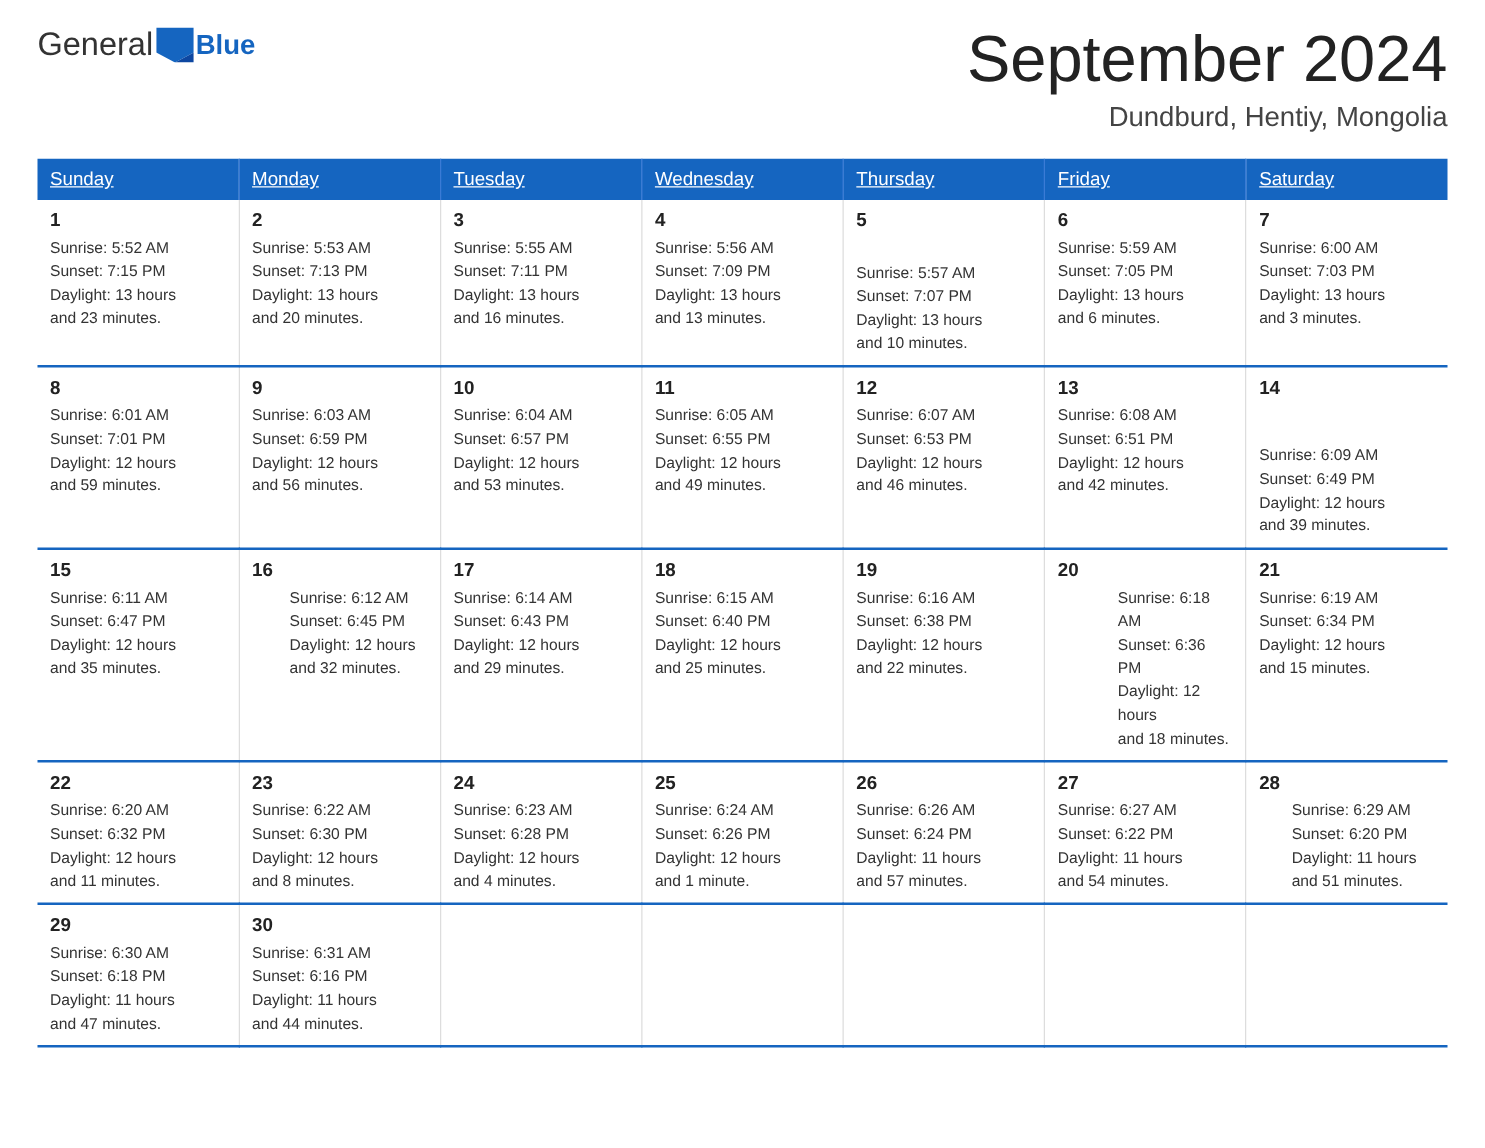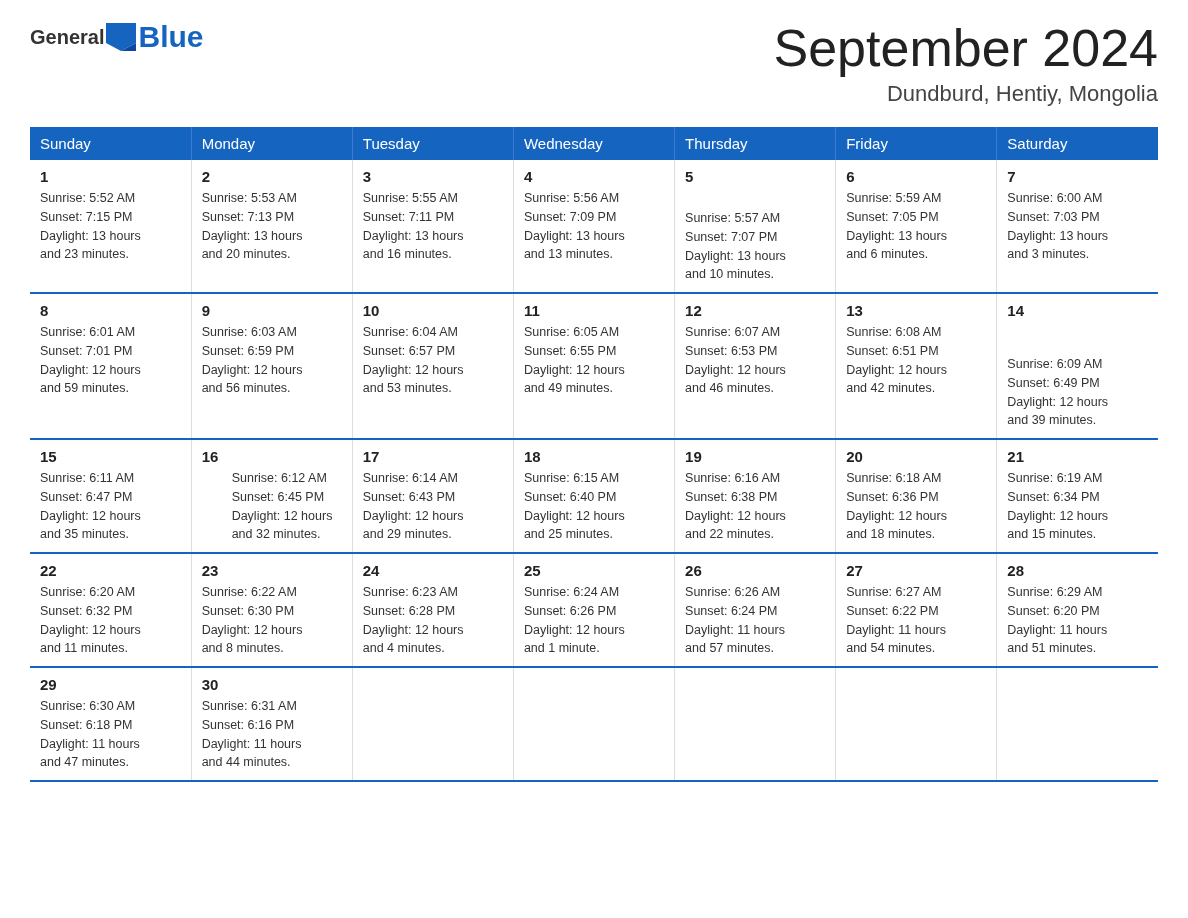--- a/index.html
+++ b/index.html
@@ -15,32 +15,32 @@
       justify-content: space-between;
       align-items: flex-start;
       margin-bottom: 20px;
     }
     .logo {
       display: flex;
       align-items: center;
       gap: 0;
     }
     .logo-text-general {
-      font-size: 20px;
-      font-weight: bold;
+      font-size: 26px;
+      font-weight: normal;
       color: #333;
     }
     .logo-icon {
       display: inline-block;
       width: 30px;
       height: 28px;
       margin: 0 2px;
     }
     .logo-text-blue {
-      font-size: 30px;
+      font-size: 22px;
       font-weight: bold;
       color: #1565c0;
     }
     .title-block {
       text-align: right;
     }
     .main-title {
       font-size: 52px;
       font-weight: normal;
       color: #222;
@@ -60,20 +60,21 @@
     thead tr {
       background-color: #1565c0;
     }
     thead th {
       color: #fff;
       font-size: 15px;
       font-weight: normal;
       padding: 8px 10px;
       text-align: left;
       border-right: 1px solid #3a7bd5;
+      text-decoration: underline;
     }
     thead th:last-child {
       border-right: none;
     }
     tbody tr {
       vertical-align: top;
       border-bottom: 2px solid #1565c0;
     }
     tbody td {
       padding: 8px 10px;
@@ -265,21 +266,21 @@
         </td>
         <td>
           <span class="day-number">19</span>
           <div class="day-info" style="white-space: pre-line;">Sunrise: 6:16 AM
 Sunset: 6:38 PM
 Daylight: 12 hours
 and 22 minutes.</div>
         </td>
         <td>
           <span class="day-number">20</span>
-          <div class="day-info" style="white-space: pre-line;">Sunrise: 6:18 AM
+          <div class="day-info" style="white-space: pre-line; margin-left: 48px;">Sunrise: 6:18 AM
 Sunset: 6:36 PM
 Daylight: 12 hours
 and 18 minutes.</div>
         </td>
         <td>
           <span class="day-number">21</span>
           <div class="day-info" style="white-space: pre-line;">Sunrise: 6:19 AM
 Sunset: 6:34 PM
 Daylight: 12 hours
 and 15 minutes.</div>
@@ -323,21 +324,21 @@
         </td>
         <td>
           <span class="day-number">27</span>
           <div class="day-info" style="white-space: pre-line;">Sunrise: 6:27 AM
 Sunset: 6:22 PM
 Daylight: 11 hours
 and 54 minutes.</div>
         </td>
         <td>
           <span class="day-number">28</span>
-          <div class="day-info" style="white-space: pre-line;">Sunrise: 6:29 AM
+          <div class="day-info" style="white-space: pre-line; margin-left: 26px;">Sunrise: 6:29 AM
 Sunset: 6:20 PM
 Daylight: 11 hours
 and 51 minutes.</div>
         </td>
       </tr>
       <tr>
         <td>
           <span class="day-number">29</span>
           <div class="day-info" style="white-space: pre-line;">Sunrise: 6:30 AM
 Sunset: 6:18 PM

